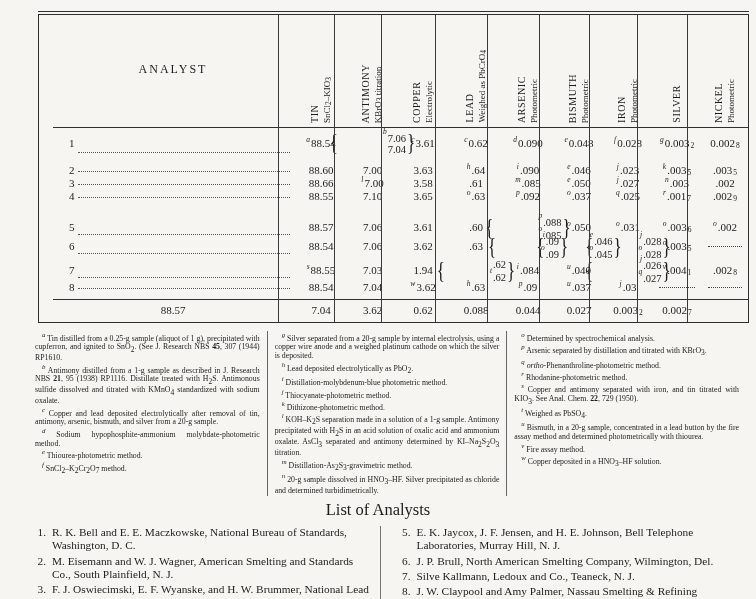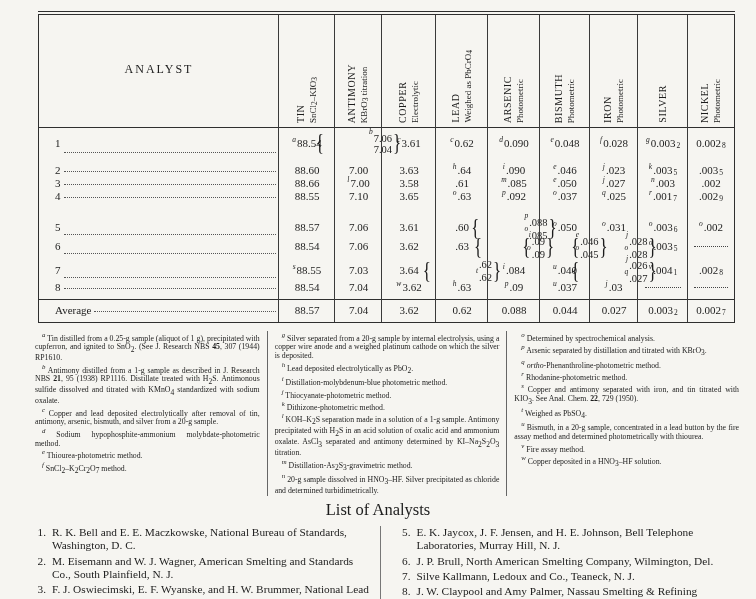--- a/index.html
+++ b/index.html
@@ -4,21 +4,21 @@
 <style>
   html,body{margin:0;padding:0;}
   body{
     width:756px;height:599px;overflow:hidden;
     background:#f6f5f1;color:#1c1c1c;
     font-family:"Liberation Serif","DejaVu Serif",serif;
   }
   
   .tablebox{
     position:relative;margin:14px 0 0 38px;width:695px;
-    border:1px solid #2f2f2f;background:transparent;
+    border:1px solid #2f2f2f;background:transparent;padding-left:14px;
   }
   .tablebox::before{ 
     content:"";position:absolute;left:-1px;right:-1px;top:-4px;
     border-top:1px solid #2f2f2f;
   }
   .vline{position:absolute;top:0;bottom:0;width:1px;background:#3a3a3a;}
   .thead{display:grid;height:112px;border-bottom:1px solid #2f2f2f;}
   .th{display:flex;justify-content:center;align-items:flex-end;padding-bottom:4px;overflow:hidden;}
   .analyst-th{align-items:center;font-size:12px;letter-spacing:2px;}
   .vhead{writing-mode:vertical-rl;transform:rotate(180deg);line-height:1.25;text-align:left;}
@@ -392,21 +392,21 @@
           <span class="lead"></span>
         </div>
         <div class="c d">
           <sup class="fm">s</sup>
           <span class="v">88.55</span>
         </div>
         <div class="c d">
           <span class="v">7.03</span>
         </div>
         <div class="c d">
-          <span class="v">3.64</span>
+          <span class="v">1.94</span>
         </div>
         <div class="c d">
           <span class="bgrp">
             <span class="br">{</span>
             <span class="stk">
               <span class="ln"><span class="v">.62</span></span>
               <span class="ln"><sup class="fm">t</sup><span class="v">.62</span></span>
             </span>
             <span class="br">}</span>
           </span>
@@ -472,24 +472,20 @@
         </div>
         <div class="c d">
           <span class="dashline"></span>
         </div>
         <div class="c d">
           <span class="dashline"></span>
         </div>
       </div>
     </div>
   <div class="trow avg" id="avgrow" style="grid-template-columns: 240px 56px 47px 54px 52px 52px 50px 48px 50px 46px;">
-      <div class="c lbl">
-        <span class="rnum">Average</span>
-        <span class="lead"></span>
-      </div>
       <div class="c d">
         <span class="v">88.57</span>
       </div>
       <div class="c d">
         <span class="v">7.04</span>
       </div>
       <div class="c d">
         <span class="v">3.62</span>
       </div>
       <div class="c d">

